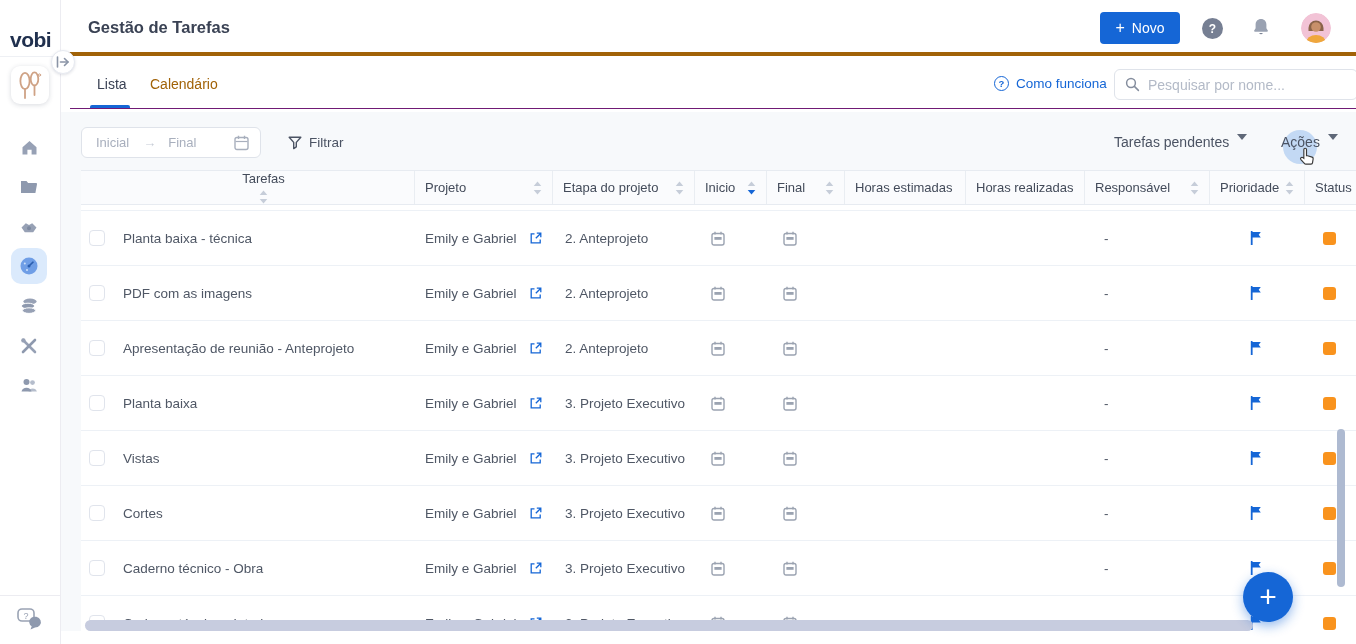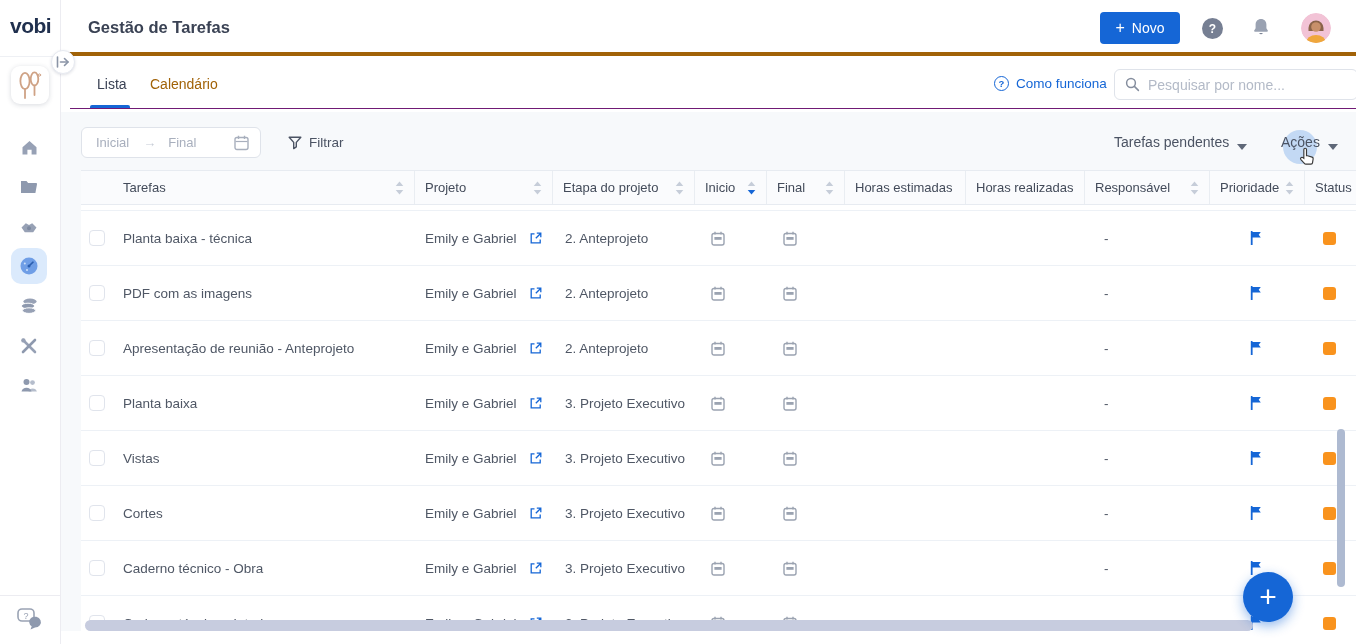--- a/index.html
+++ b/index.html
@@ -4,21 +4,21 @@
 <style>
   * { margin:0; padding:0; box-sizing:border-box; }
   html,body { background:#e8e8e8; }
   .app {
     position:relative; width:1356px; height:644px; background:#ffffff;
     font-family:"Liberation Sans","DejaVu Sans",sans-serif; overflow:hidden;
     color:#4f5765;
   }
   
   .sidebar { position:absolute; left:0; top:0; width:61px; height:644px; background:#fff; border-right:1px solid #ececf1; z-index:6; }
-  .vobi-logo { position:absolute; left:10px; top:14px; font-size:21px; font-weight:bold; letter-spacing:-0.5px; color:#20304e; }
+  .vobi-logo { position:absolute; left:10px; top:28px; font-size:21px; font-weight:bold; letter-spacing:-0.5px; color:#20304e; }
   .sidebar-topline { position:absolute; left:0; top:56px; width:61px; border-top:1px solid #eef0f4; }
   .workspace-logo { position:absolute; left:11px; top:66px; width:38px; height:38px; border-radius:9px; background:#fff; box-shadow:0 1px 5px rgba(40,50,80,.18); display:flex; align-items:center; justify-content:center; }
   .expand-btn { position:absolute; left:51px; top:50px; width:24px; height:24px; border-radius:50%; background:#fff; border:1px solid #e7eaf1; box-shadow:0 1px 3px rgba(40,50,80,.15); display:flex; align-items:center; justify-content:center; z-index:8; }
   .nav-item { position:absolute; left:11px; width:36px; height:36px; display:flex; align-items:center; justify-content:center; border-radius:10px; }
   .nav-item.active { background:#dbeafc; }
   .sidebar-divider { position:absolute; left:0; top:595px; width:61px; border-top:1px solid #ececf1; }
   .chat-btn { position:absolute; left:14px; top:605px; width:32px; height:30px; display:flex; align-items:center; justify-content:center; }
   
   .topbar { position:absolute; left:61px; top:0; width:1295px; height:56px; background:#fff; border-bottom:4px solid #a16207; z-index:5; }
   .page-title { position:absolute; left:27px; top:18px; font-size:16.5px; font-weight:bold; color:#3a4254; }
@@ -37,33 +37,33 @@
   .q-outline { width:15px; height:15px; border:1.3px solid #1566d6; border-radius:50%; font-size:9.5px; display:flex; align-items:center; justify-content:center; font-weight:bold; }
   .search-box { position:absolute; left:1044px; top:12px; width:244px; height:31px; border:1px solid #dfe3ea; border-radius:6px; background:#fff; display:flex; align-items:center; padding:0 10px; gap:8px; }
   .search-box input { border:none; outline:none; flex:1; font-size:14px; font-family:inherit; color:#4f5765; background:transparent; }
   .search-box input::placeholder { color:#b3bac7; }
   
   .content { position:absolute; left:61px; top:112px; width:1295px; height:532px; background:#f7f9fb; }
   .daterange { position:absolute; left:20px; top:15px; width:180px; height:31px; background:#fff; border:1px solid #dfe3ea; border-radius:6px; display:flex; align-items:center; padding:0 11px 0 14px; font-size:13px; color:#a8afbd; }
   .daterange .arrow { color:#c6ccd6; margin:0 12px 0 14px; font-size:13px; }
   .daterange .cal { margin-left:auto; }
   .filter-btn { position:absolute; left:227px; top:15px; height:31px; display:flex; align-items:center; gap:7px; font-size:13.5px; color:#4b5363; cursor:pointer; }
-  .dropdown { position:absolute; top:22px; display:flex; align-items:flex-end; gap:8px; font-size:14px; color:#4b5363; cursor:pointer; }
+  .dropdown { position:absolute; top:22px; display:flex; align-items:flex-start; gap:8px; font-size:14px; color:#4b5363; cursor:pointer; }
   .dd-pending { left:1053px; }
   .dd-actions { left:1220px; z-index:2; }
   .ripple { position:absolute; left:1222px; top:18px; width:34px; height:34px; border-radius:50%; background:#8fb9ee; opacity:0.5; z-index:1; }
   
   .tablewrap { position:absolute; left:81px; top:170px; width:1275px; height:461px; overflow:hidden; background:#fff; z-index:1; }
   .thead { display:flex; width:1340px; height:35px; background:#fafbfd; border-top:1px solid #e7ebf1; border-bottom:1px solid #e7ebf1; }
   .th { display:flex; align-items:center; justify-content:space-between; padding:0 10px; border-right:1px solid #e9edf2; font-size:13px; color:#434b5a; flex-shrink:0; }
   .th:last-child { border-right:none; }
   .th.nosort { justify-content:flex-start; }
   .w0{width:334px} .w1{width:138px} .w2{width:142px} .w3{width:72px} .w4{width:78px}
   .w5{width:121px} .w6{width:119px} .w7{width:125px} .w8{width:95px} .w9{width:116px}
-  .th.w0 { padding-left:42px; }
+  .th.w0 { padding-left:42px;flex-direction:column; }
   .sorticon .tri { fill:#c6cdd9; }
   .sorticon.active-desc .dn { fill:#1566d6; }
   .partial-row { width:1340px; height:6px; border-bottom:1px solid #edf1f6; background:#fff; }
   .trow { display:flex; width:1340px; height:55px; border-bottom:1px solid #edf1f6; background:#fff; }
   .cell { display:flex; align-items:center; flex-shrink:0; font-size:13.5px; color:#4f5765; }
   .c0 { position:relative; padding-left:42px; }
   .checkbox { position:absolute; left:8px; top:19px; width:16px; height:16px; border:1.5px solid #e0e4ec; border-radius:4px; background:#fff; }
   .c1 { padding-left:10px; gap:13px;text-align:right; }
   .c2 { padding-left:12px; }
   .c3,.c4 { padding-left:16px; }

